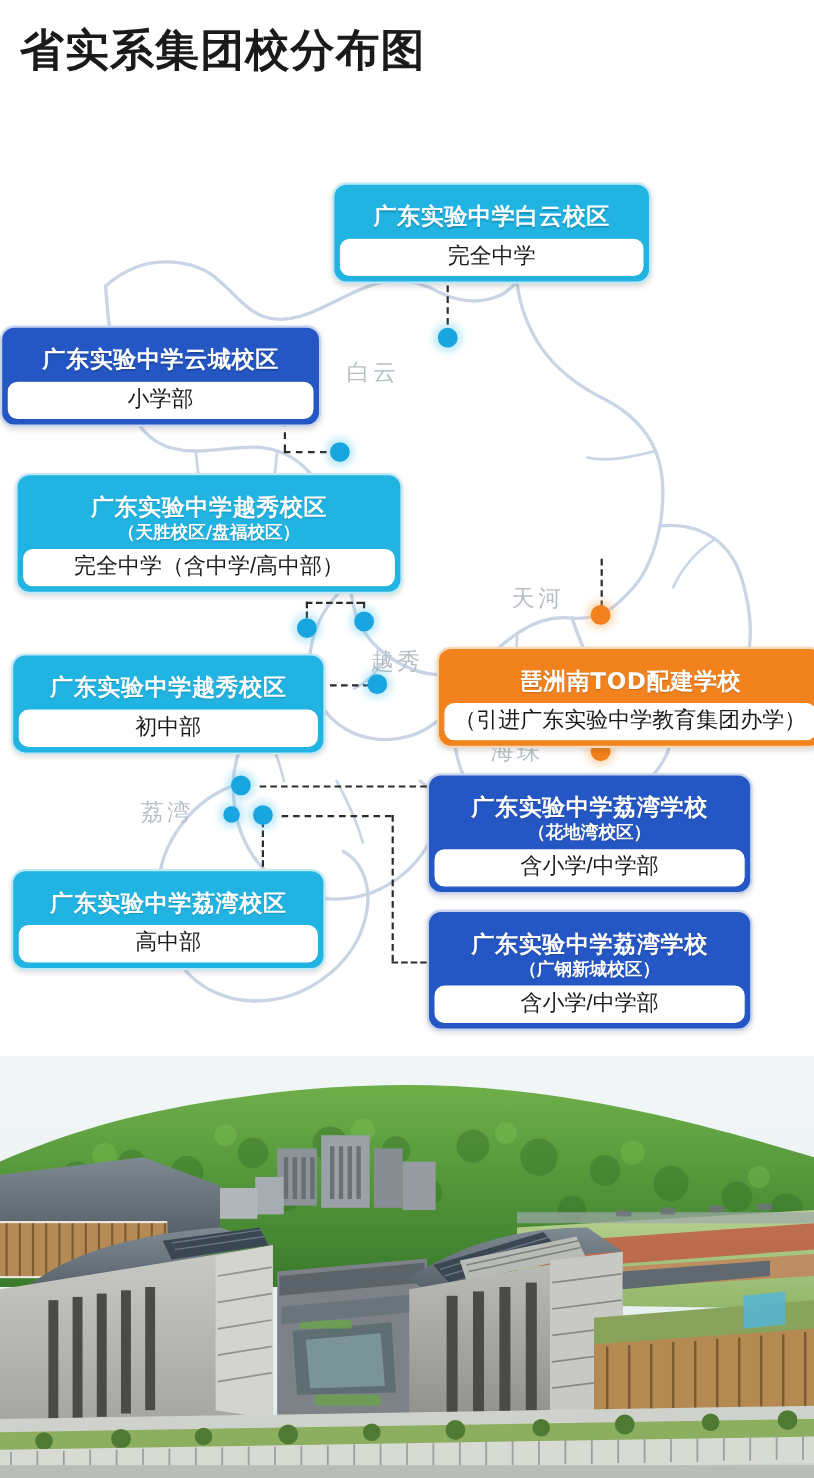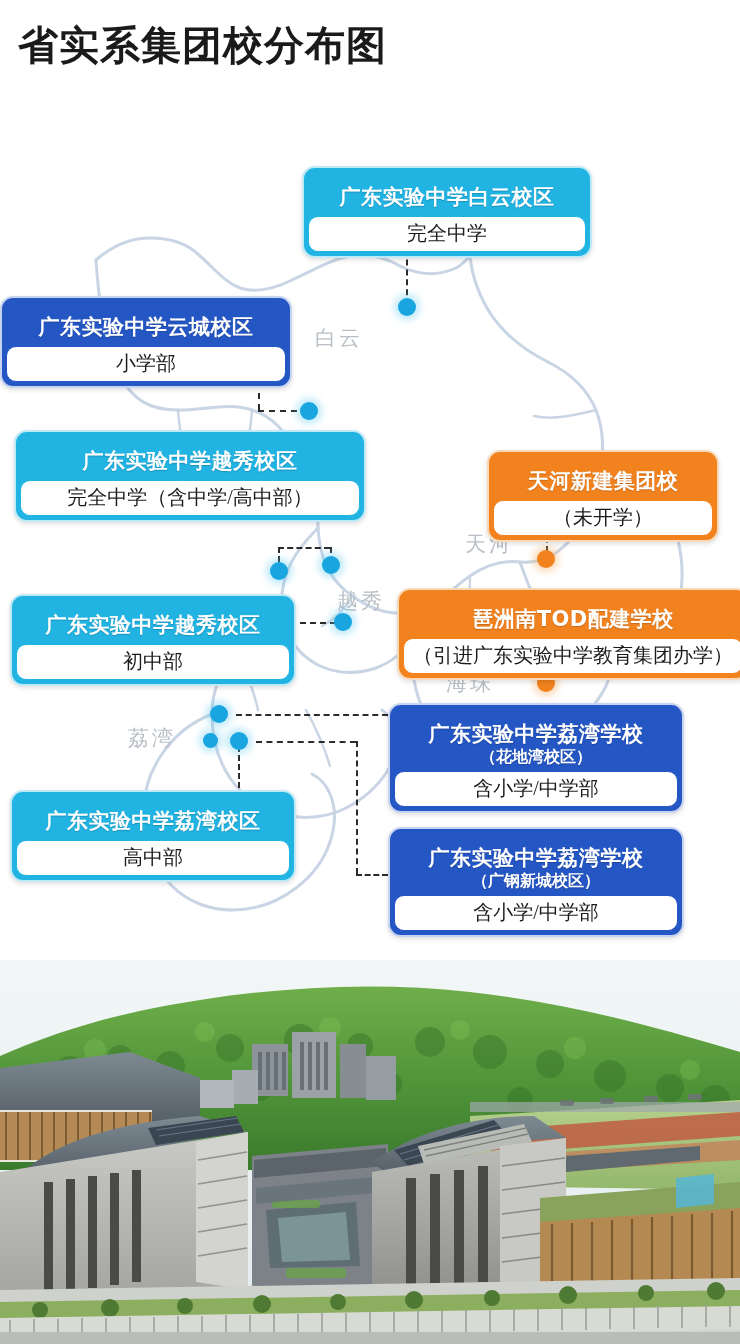--- a/index.html
+++ b/index.html
@@ -68,21 +68,21 @@
   .card .hd .sub{display:block;font-size:16px;margin-top:1px;}
   .card .bd{
     background:#ffffff;
     margin:0 4px 4px 4px;
     border-radius:10px;
     text-align:center;
     color:#1b1b1b;
     font-size:20px;
     padding:5px 6px 6px 6px;
     line-height:1.15;
-    font-family:Liberation Serif, serif;
+    font-family:Liberation Sans, sans-serif;
     white-space:nowrap;
   }
   .card.cyan{background:#21b3e2;border:2px solid #bfe9f7;}
   .card.blue{background:#2456c4;border:2px solid #c6d4f1;}
   .card.orange{background:#f2821e;border:2px solid #f9d9ba;}
   .card.cyan .bd{border:1.5px solid #21b3e2;}
   .card.blue .bd{border:1.5px solid #2456c4;}
   .card.orange .bd{border:1.5px solid #f2821e;}
 
   
@@ -215,30 +215,25 @@
   <div class="card blue" id="card-yuncheng">
     <div class="hd">
       <span class="main">广东实验中学云城校区</span>
     </div>
     <div class="bd">小学部</div>
   </div>
 
   <div class="card cyan" id="card-yuexiu-school">
     <div class="hd">
       <span class="main">广东实验中学越秀校区</span>
+      <span class="sub">（天胜校区/盘福校区）</span>
     </div>
     <div class="bd">完全中学（含中学/高中部）</div>
   </div>
 
-  <div class="card orange" id="card-tianhe">
-    <div class="hd">
-      <span class="main">天河新建集团校</span>
-    </div>
-    <div class="bd">（未开学）</div>
-  </div>
 
   <div class="card orange" id="card-pazhou">
     <div class="hd">
       <span class="main">琶洲南TOD配建学校</span>
     </div>
     <div class="bd" style="font-size:20px;">（引进广东实验中学教育集团办学）</div>
   </div>
 
   <div class="card cyan" id="card-yuexiu-campus">
     <div class="hd">

